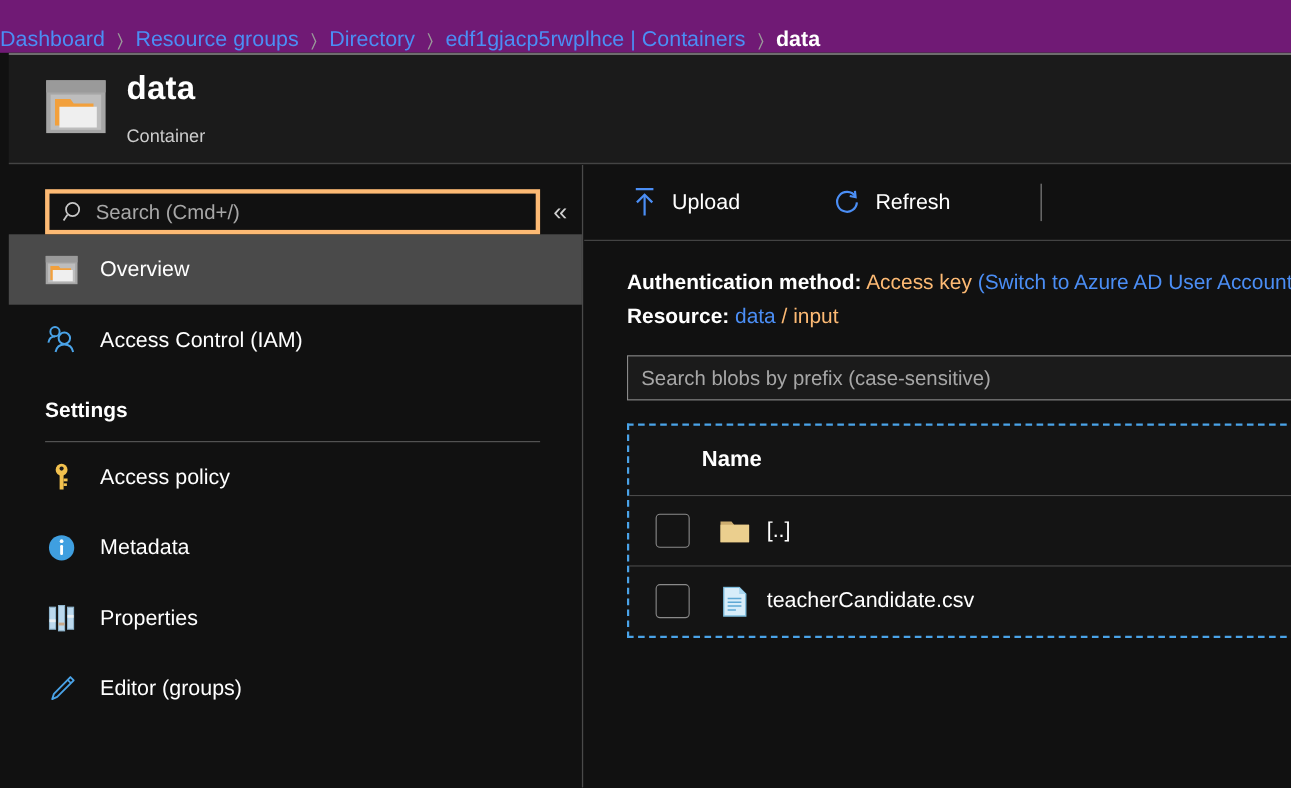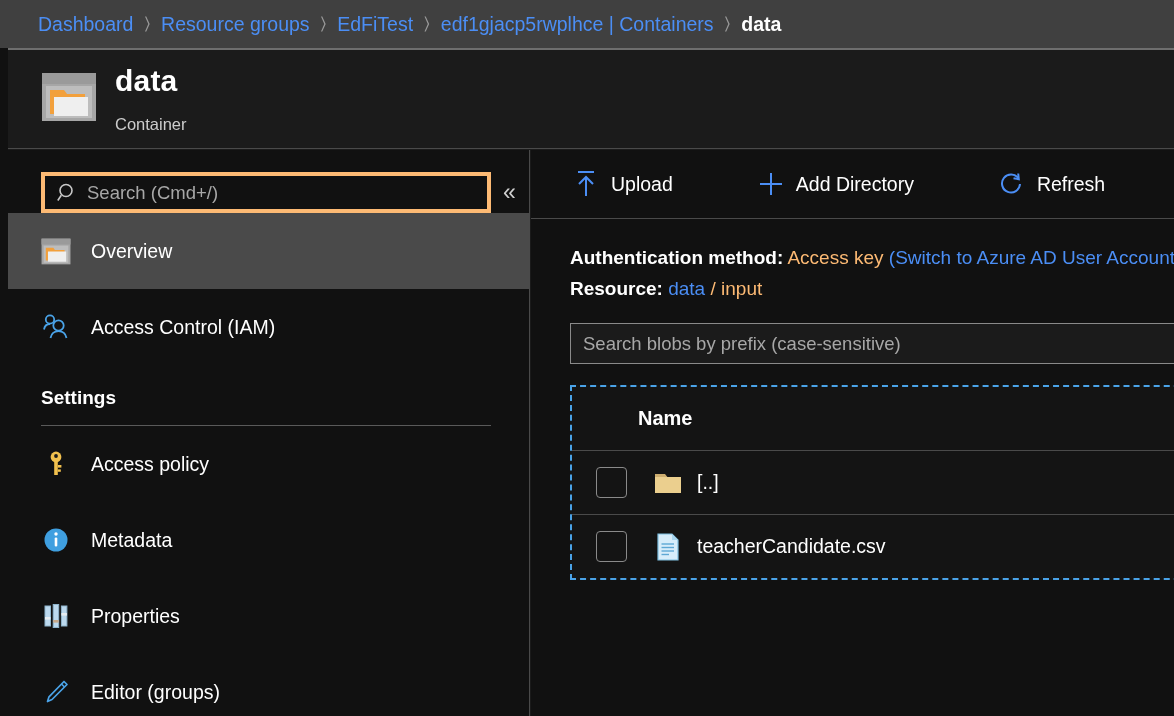--- a/index.html
+++ b/index.html
@@ -8,23 +8,22 @@
     background: #111111;
     font-family: "Liberation Sans", sans-serif;
     color: #ffffff;
     overflow: hidden;
   }
   body { position: relative; }
 
   
   #breadcrumb {
     position: absolute; left: 0; top: 0; width: 1174px; height: 48px;
-    background: #404040;
-    display: flex; align-items: center;
-    padding-left: 38px;
+    background: #701a75;
+    display: flex; align-items: flex-end;
     white-space: nowrap;
   }
   .crumb { font-size: 19.5px; color: #4b8ef5; }
   .crumb.current { color: #ffffff; font-weight: 700; }
   .crumb-sep {
     color: #9a9a9a; font-size: 17px; margin: 0 11px; font-weight: 300;
   }
 
   
   #blade {
@@ -71,21 +70,21 @@
     font-family: "Liberation Sans", sans-serif;
   }
   #search-input::placeholder { color: #a7a7a7; opacity: 1; }
   #collapse-btn {
     margin-left: 12px; color: #d0d0d0; font-size: 23px;
     cursor: pointer; line-height: 1; user-select: none;
   }
 
   .nav-item {
     display: flex; align-items: center;
-    height: 76px; padding-left: 33px;
+    height: 64px; padding-left: 33px;
     cursor: pointer;
   }
   .nav-item.selected { background: #4a4a4a; }
   .nav-icon { width: 30px; height: 30px; display: flex; align-items: center; justify-content: center; flex: 0 0 30px; }
   .nav-label { margin-left: 20px; font-size: 19.5px; color: #ffffff; white-space: nowrap; }
 
   #settings-head {
     margin: 22px 0 16px 33px; font-size: 19px; font-weight: 700;
   }
   #settings-rule {
@@ -162,21 +161,21 @@
   .row-name { margin-left: 14px; font-size: 19.5px; color: #ffffff; white-space: nowrap; }
 </style>
 </head>
 <body>
 
 <div id="breadcrumb">
   <span class="crumb">Dashboard</span>
   <span class="crumb-sep">〉</span>
   <span class="crumb">Resource groups</span>
   <span class="crumb-sep">〉</span>
-  <span class="crumb">EdFiTest</span>
+  <span class="crumb">Directory</span>
   <span class="crumb-sep">〉</span>
   <span class="crumb">edf1gjacp5rwplhce | Containers</span>
   <span class="crumb-sep">〉</span>
   <span class="crumb current">data</span>
 </div>
 
 <div id="blade">
 
   <div id="blade-title">
     <span id="title-icon-wrap">
@@ -293,29 +292,20 @@
         <span class="tb-icon">
           <svg width="26" height="30" viewBox="0 0 26 30">
             <line x1="5" y1="3" x2="21" y2="3" stroke="#4b8ef5" stroke-width="2"></line>
             <line x1="13" y1="8" x2="13" y2="27" stroke="#4b8ef5" stroke-width="2"></line>
             <polyline points="6,15 13,8 20,15" fill="none" stroke="#4b8ef5" stroke-width="2"></polyline>
           </svg>
         </span>
         <span class="tb-label">Upload</span>
       </button>
 
-      <button class="tb-btn">
-        <span class="tb-icon">
-          <svg width="28" height="28" viewBox="0 0 28 28">
-            <line x1="14" y1="3" x2="14" y2="25" stroke="#4b8ef5" stroke-width="2"></line>
-            <line x1="3" y1="14" x2="25" y2="14" stroke="#4b8ef5" stroke-width="2"></line>
-          </svg>
-        </span>
-        <span class="tb-label">Add Directory</span>
-      </button>
 
       <button class="tb-btn">
         <span class="tb-icon">
           <svg width="28" height="28" viewBox="0 0 28 28">
             <path d="M20.5 8.5 A9 9 0 1 0 22 14" fill="none" stroke="#4b8ef5" stroke-width="2"></path>
             <polyline points="20.2,3.5 20.8,9.2 15.5,8.2" fill="none" stroke="#4b8ef5" stroke-width="2"></polyline>
           </svg>
         </span>
         <span class="tb-label">Refresh</span>
       </button>

